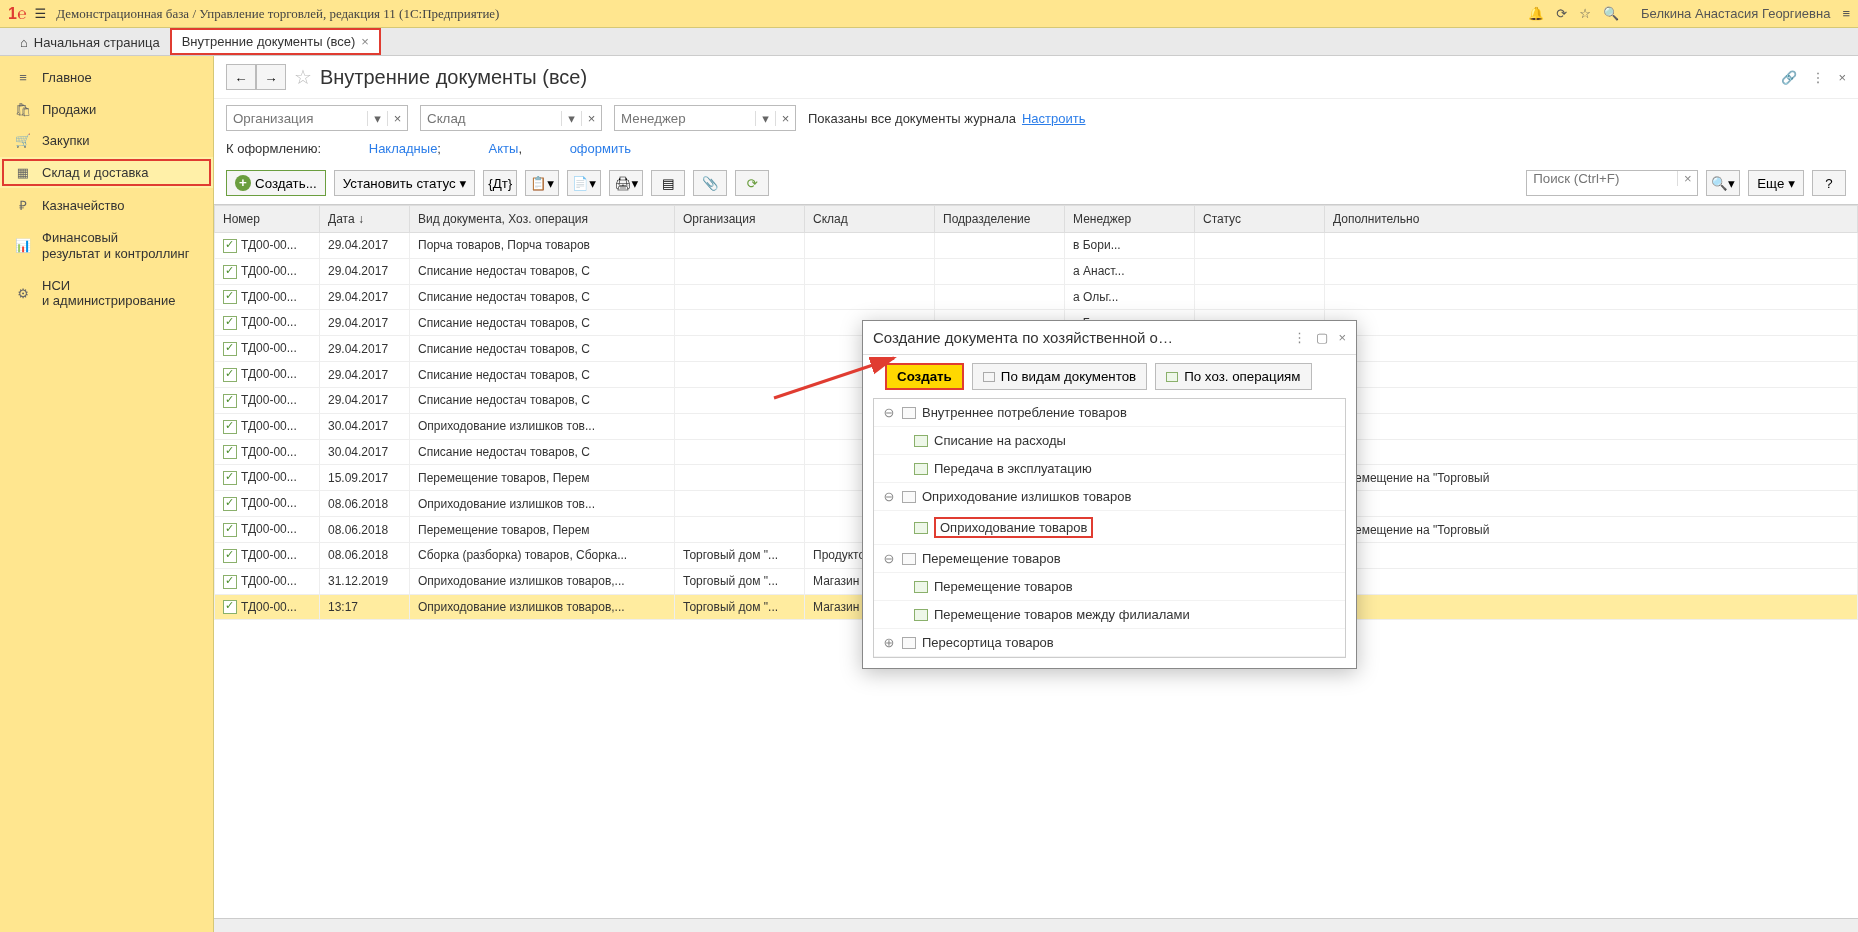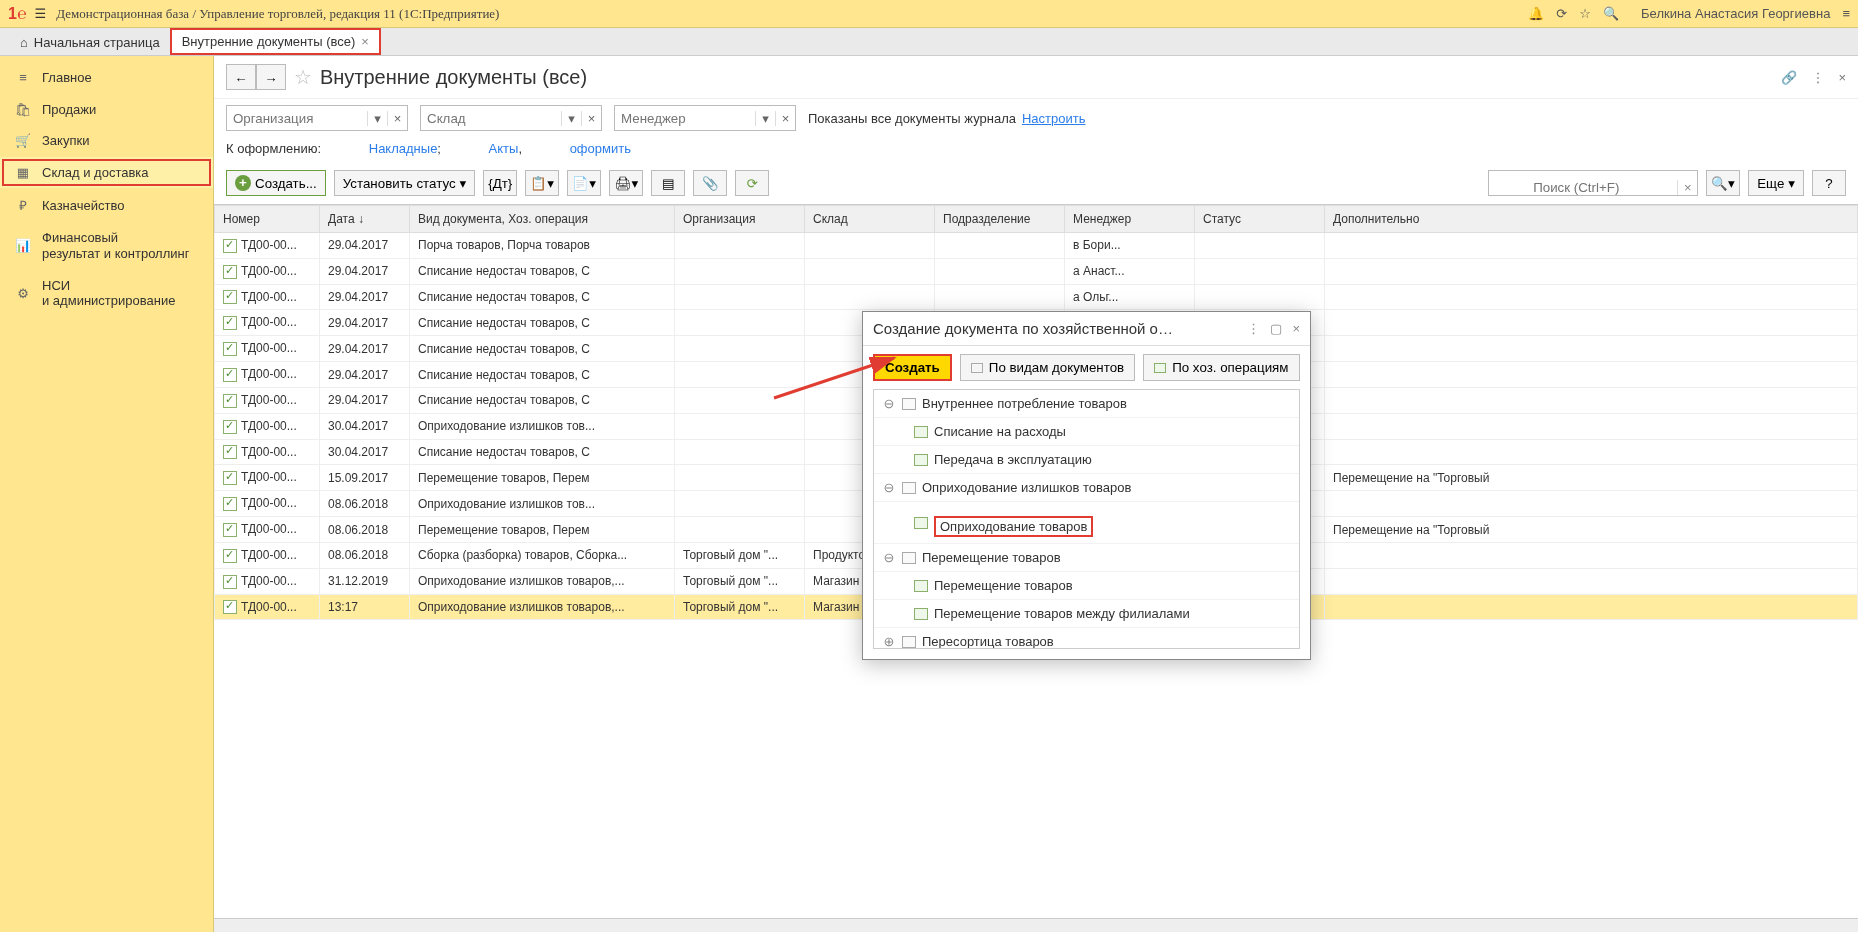--- a/index.html
+++ b/index.html
@@ -47,55 +47,55 @@
 
 .links-row { padding: 4px 12px 10px; }
 .links-row a { color: #2b7de9; cursor: pointer; padding-left: 44px; }
 
 .toolbar { display: flex; gap: 8px; padding: 4px 12px 8px; align-items: center; }
 .btn { border: 1px solid #bbb; background: #f5f5f5; padding: 4px 8px; cursor: pointer; display: flex; align-items: center; gap: 4px; height: 26px; }
 .btn.create { border-color: #6b9e3f; }
 .btn.create .plus { background: #6b9e3f; color: #fff; width: 16px; height: 16px; border-radius: 8px; text-align: center; line-height: 16px; font-weight: bold; }
 .iconbtn { border: 1px solid #bbb; background: #f5f5f5; width: 34px; height: 26px; cursor: pointer; display: flex; align-items: center; justify-content: center; }
 .spacer-flex { flex: 1; }
-.search-box { border: 1px solid #bbb; display: flex; align-items: flex-end; height: 26px; padding-left: 38px; }
+.search-box { border: 1px solid #bbb; display: flex; align-items: flex-start; height: 26px; }
 .search-box input { border: none; width: 150px; padding: 0 6px; outline: none; color: #888; }
 .search-box .clr { width: 20px; text-align: center; color: #888; border-left: 1px solid #ddd; cursor: pointer; }
 
 
 .table-wrap { flex: 1; overflow: auto; border-top: 1px solid #ccc; position: relative; }
 table { width: 100%; border-collapse: collapse; table-layout: fixed; }
 th { background: #f0f0f0; border: 1px solid #ddd; padding: 6px 8px; text-align: left; font-weight: normal; font-size: 12px; }
 td { border: 1px solid #eee; padding: 5px 8px; white-space: nowrap; overflow: hidden; text-overflow: ellipsis; font-size: 12px; }
 tr.selected td { background: #ffec9f; }
 .status-ico { width: 14px; height: 14px; display: inline-block; border: 1px solid #8ab06b; background: #fff; position: relative; vertical-align: middle; margin-right: 4px; }
 .status-ico::after { content: "✓"; color: #4a8c2b; font-size: 11px; position: absolute; top: -2px; left: 1px; }
 
 
 .footer { padding: 6px 12px; border-top: 1px solid #eee; display: flex; justify-content: space-between; align-items: center; }
 .footer a { color: #2b7de9; text-decoration: underline; }
 .pager { display: flex; gap: 2px; }
 .pager button { width: 22px; height: 20px; border: 1px solid #ccc; background: #f5f5f5; cursor: pointer; }
 .hscroll { height: 14px; background: #eee; border-top: 1px solid #ccc; }
 
 
-.dialog { position: absolute; top: 255px; left: 648px; width: 449px; background: #fff; border: 1px solid #888; box-shadow: 0 4px 20px rgba(0,0,0,0.25); z-index: 100; }
+.dialog { position: absolute; top: 264px; left: 648px; width: 495px; background: #fff; border: 1px solid #888; box-shadow: 0 4px 20px rgba(0,0,0,0.25); z-index: 100; }
 .dialog-title { display: flex; align-items: center; padding: 8px 10px; border-bottom: 1px solid #ddd; }
 .dialog-title .t { flex: 1; font-size: 15px; }
 .dialog-title span.icon-s { color: #888; margin-left: 10px; cursor: pointer; }
-.dialog-toolbar { display: flex; gap: 8px; padding: 8px 10px; }
+.dialog-toolbar { display: flex; gap: 8px; padding: 8px 22px; }
 .dbtn { border: 1px solid #bbb; background: #f5f5f5; padding: 4px 10px; cursor: pointer; display: flex; align-items: center; gap: 6px; }
 .dbtn.emph { background: #ffd800; border: 2px solid #e03c31; font-weight: bold; }
 .tree { border: 1px solid #ccc; margin: 0 10px 10px; max-height: 260px; overflow-y: auto; }
 .tree-row { display: flex; align-items: center; padding: 6px 8px; gap: 6px; border-bottom: 1px solid #f2f2f2; cursor: pointer; }
 .tree-row.indent { padding-left: 40px; }
 .tree-row .folder { width: 14px; height: 12px; border: 1px solid #aaa; background: #fafafa; }
 .tree-row .leaf { width: 14px; height: 12px; border: 1px solid #8ab06b; background: #eef7e9; }
 .tree-row .expander { width: 14px; text-align: center; color: #888; }
-.tree-row.hl span.txt { border: 2px solid #e03c31; padding: 1px 4px; background: #fff; margin-top: 8px; }
+.tree-row.hl span.txt { border: 2px solid #e03c31; padding: 1px 4px; background: #fff; }
 
 
 .arrow { position: absolute; top: 292px; left: 550px; z-index: 101; pointer-events: none; }
 </style>
 </head>
 <body>
 
 <div class="topbar">
   <span class="logo">1℮</span>
   <span class="hamburger">☰</span>

